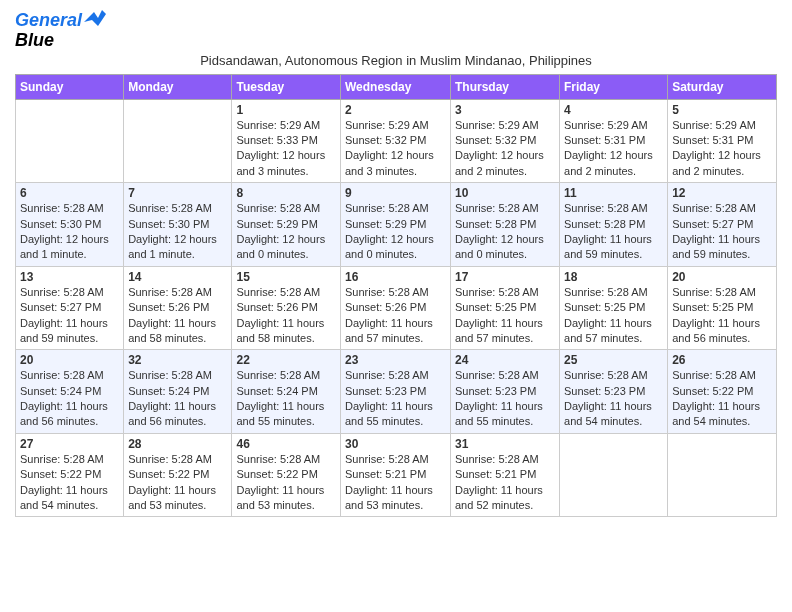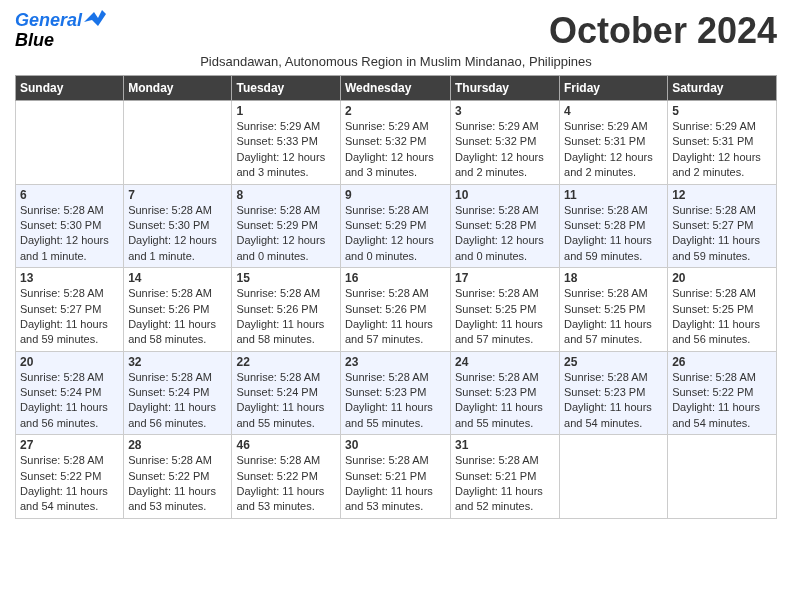--- a/index.html
+++ b/index.html
@@ -46,21 +46,21 @@
       color: #333;
       margin-bottom: 6px;
       font-weight: normal;
     }
     .calendar {
       width: 100%;
       border-collapse: collapse;
       font-size: 11px;
     }
     .calendar thead tr th {
-      background: #404040;
+      background: #8b5cf6;
       color: #fff;
       padding: 5px 4px;
       font-size: 12px;
       font-weight: bold;
       text-align: left;
       border: 1px solid #aaa;
     }
     .calendar tbody tr td {
       vertical-align: top;
       border: 1px solid #ccc;
@@ -97,21 +97,20 @@
   <div class="logo">
     <div>
       <div class="logo-text">
         <span>General</span><svg class="logo-icon" viewBox="0 0 22 18">
             <polygon points="0,14 10,4 14,10 18,2 22,6 14,18 8,12" fill="#1a73e8"></polygon>
           </svg>
       </div>
       <div class="logo-text"><span style="color:#000000;">Blue</span></div>
     </div>
   </div>
-  <div class="month-title">October 2024</div>
 </div>
 
 <div class="subtitle">Pidsandawan, Autonomous Region in Muslim Mindanao, Philippines</div>
 
 <table class="calendar">
   <thead>
     <tr>
     <th>Sunday</th>
         <th>Monday</th>
         <th>Tuesday</th>

